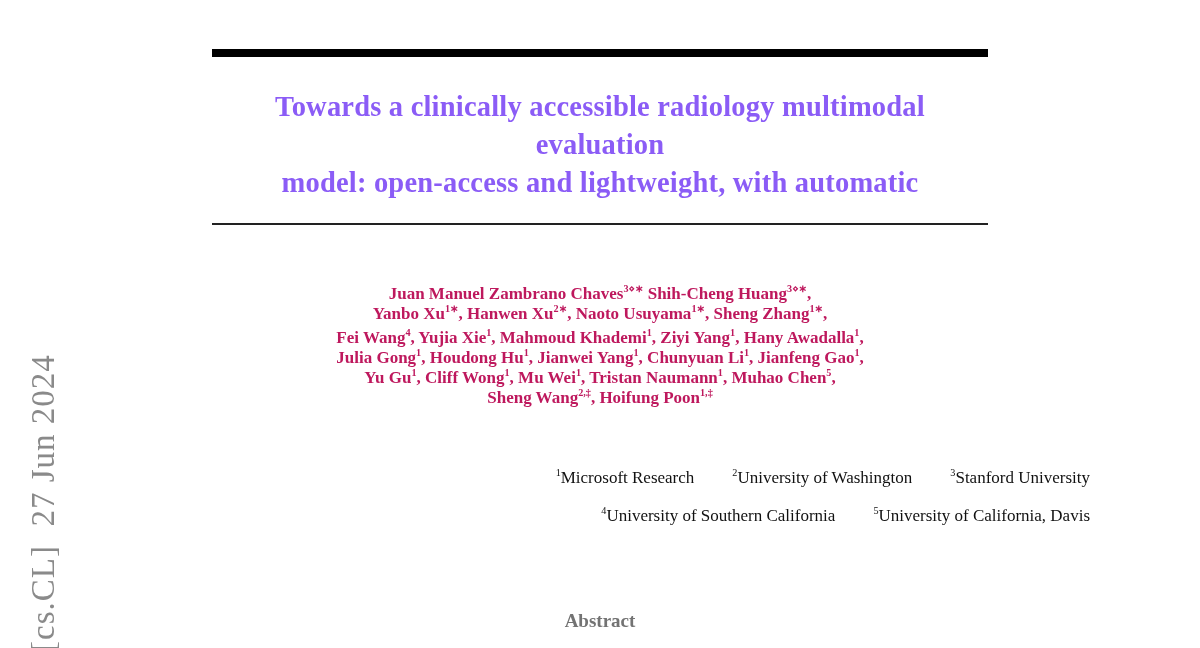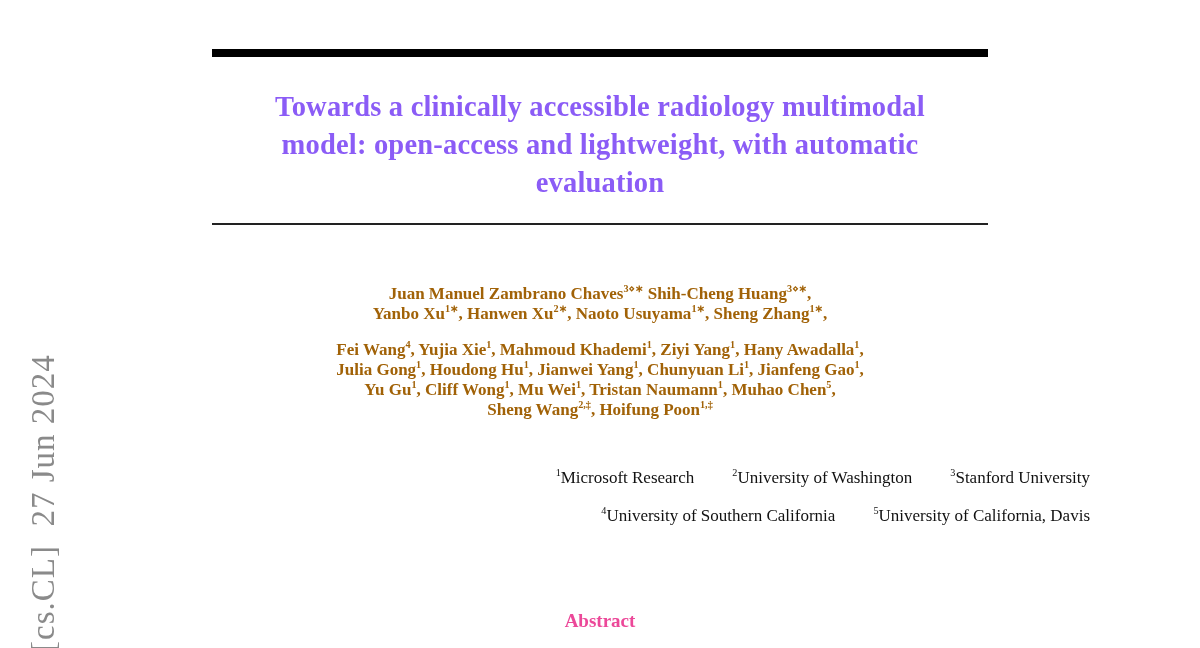--- a/index.html
+++ b/index.html
@@ -21,57 +21,57 @@
     width:776px; height:2px; background:#222222;
   }
   .title {
     position:absolute; left:150px; top:88px; width:900px;
     text-align:center; font-weight:bold; font-size:28.5px;
     line-height:38px; color:#8b5cf6; letter-spacing:0.2px;
   }
   .authors {
     position:absolute; left:110px; top:284px; width:980px;
     text-align:center; font-weight:bold; font-size:17px;
-    line-height:20px; color:#a16207;
+    line-height:20px; color:#be185d;
   }
-  .author-group + .author-group { margin-top:16px; }
+  .author-group + .author-group { margin-top:4px; }
   .authors sup, .affils sup {
     font-size:60%; line-height:0; vertical-align:super;
   }
   .affils {
     position:absolute; left:110px; top:468px; width:980px;
     text-align:right; font-weight:normal; font-size:17px;
     color:#111111;
   }
   .affil-line { line-height:20px; margin-bottom:18px; }
   .gap { display:inline-block; width:38px; }
   .abstract-heading {
     position:absolute; left:150px; top:610px; width:900px;
-    text-align:center; font-weight:bold; font-size:19px; color:#ec4899;
+    text-align:center; font-weight:bold; font-size:19px; color:#737373;
   }
   .arxiv-stamp {
     position:absolute; left:24px; top:652px;
     transform:rotate(-90deg); transform-origin:0 0;
     font-size:33px; line-height:38px; letter-spacing:1px;
     color:#8a8a8a; white-space:pre;
   }
 </style>
 </head>
 <body>
 
 <div class="page">
 
   <div class="arxiv-stamp">[cs.CL]  27 Jun 2024</div>
 
   <div class="rule-thick"></div>
 
   <div class="title">
     <div>Towards a clinically accessible radiology multimodal</div>
+    <div>evaluation</div>
     <div>model: open-access and lightweight, with automatic</div>
-    <div>evaluation</div>
   </div>
 
   <div class="rule-thin"></div>
 
   <div class="authors">
     <div class="author-group">
       <div>Juan Manuel Zambrano Chaves<sup>3⋄∗</sup> Shih-Cheng Huang<sup>3⋄∗</sup>,</div>
       <div>Yanbo Xu<sup>1∗</sup>, Hanwen Xu<sup>2∗</sup>, Naoto Usuyama<sup>1∗</sup>, Sheng Zhang<sup>1∗</sup>,</div>
     </div>
     <div class="author-group">

